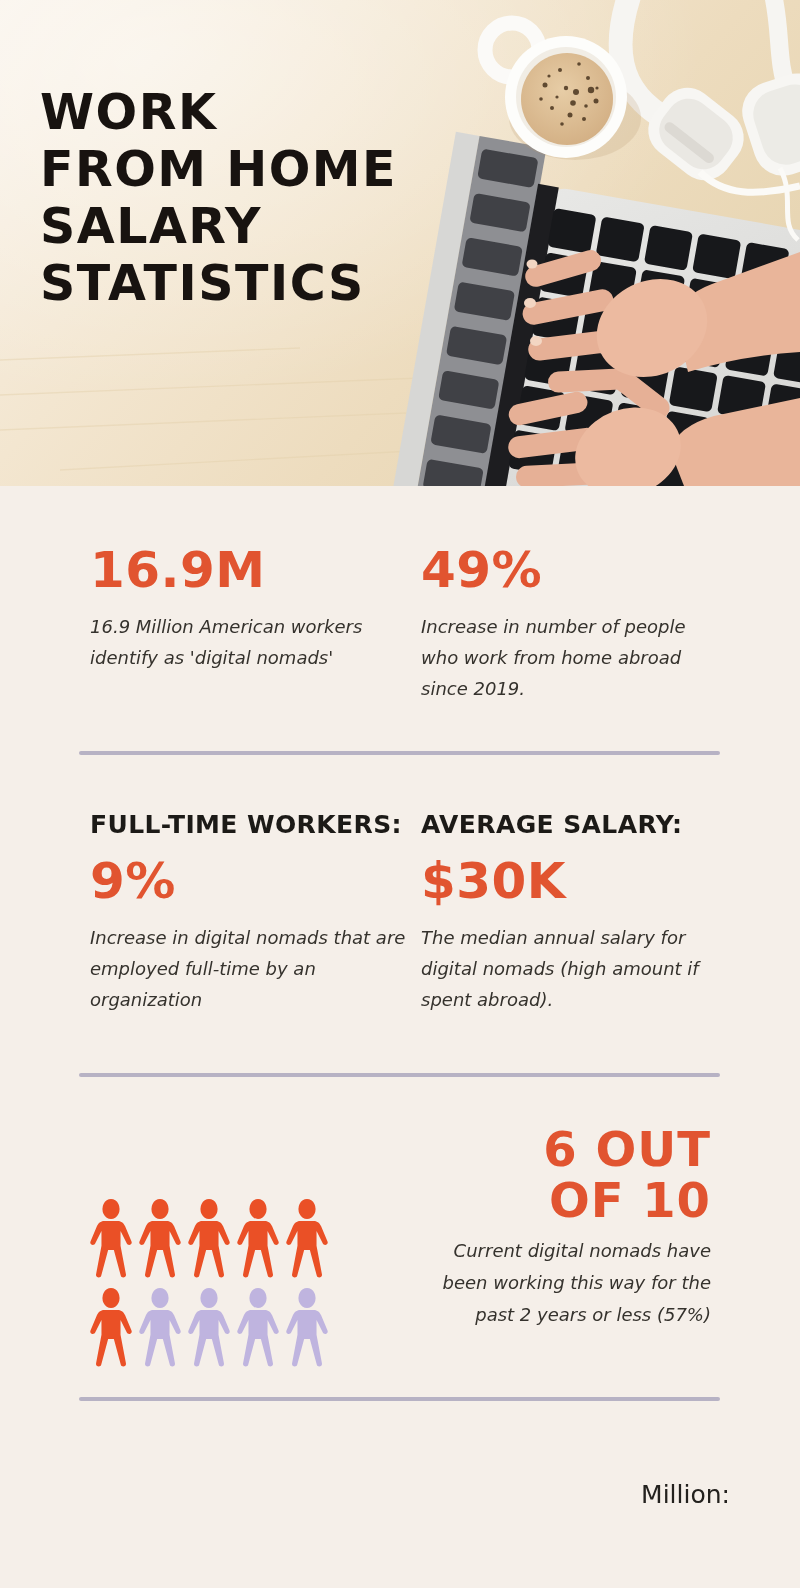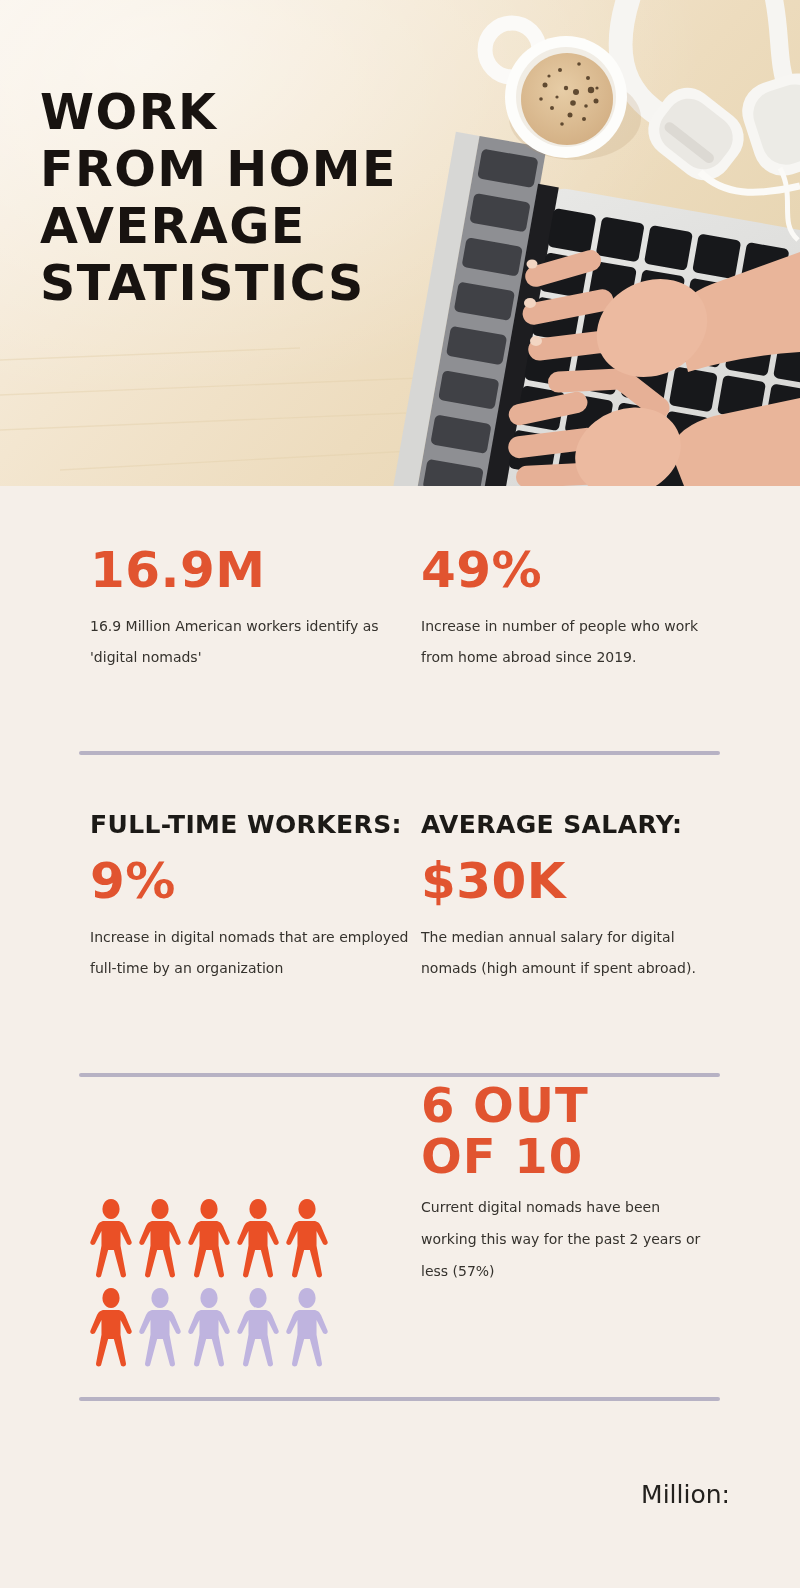--- a/index.html
+++ b/index.html
@@ -20,30 +20,30 @@
     font-size:49px;line-height:57px;font-weight:bold;letter-spacing:1.5px;
     color:#181310;
   }
   .title span{display:block;}
   
   .stat{position:absolute;}
   .s1-left{left:90px;top:545px;width:322px;}
   .s1-right{left:421px;top:545px;width:290px;}
   .s2-left{left:90px;top:810px;width:322px;}
   .s2-right{left:421px;top:810px;width:292px;}
-  .s3-right{left:421px;top:1080px;width:290px;}
+  .s3-right{left:421px;top:1124px;width:290px;text-align:right;}
   .stat-head{
     font-size:25px;font-weight:bold;line-height:30px;letter-spacing:.4px;color:#1c1a17;
   }
   .stat-value{
     font-size:50px;font-weight:bold;line-height:50px;letter-spacing:.5px;color:var(--orange);
   }
   .has-head .stat-value{margin-top:16px;}
   .stat-desc{
-    margin:16px 0 0 0;font-size:14px;line-height:31px;color:#35322d;
+    margin:16px 0 0 0;font-size:18px;line-height:31px;color:#35322d;font-style:italic;
   }
   .big-line{font-size:48px;font-weight:bold;line-height:51px;letter-spacing:1px;color:var(--orange);}
   .s3-right .stat-desc{margin-top:9px;line-height:32px;}
   .divider{position:absolute;left:79px;width:641px;height:4px;background:var(--divider);border-radius:2px;}
   .d1{top:751px;} .d2{top:1073px;} .d3{top:1397px;}
   
   .pictogram{
     position:absolute;left:88px;top:1198px;width:249px;
     display:flex;flex-wrap:wrap;column-gap:3px;row-gap:7px;
   }
@@ -225,21 +225,21 @@
           <rect x="508" y="432" width="90" height="22" rx="11" transform="rotate(-7 553 443)"></rect>
           <rect x="516" y="464" width="92" height="22" rx="11" transform="rotate(-3 562 475)"></rect>
         </g>
         <ellipse cx="628" cy="452" rx="54" ry="43" transform="rotate(-20 628 452)" fill="#ecbaa0"></ellipse>
       </g>
     </svg>
 
     <h1 class="title">
       <span>WORK</span>
       <span>FROM HOME</span>
-      <span>AVERAGE</span>
+      <span>SALARY</span>
       <span>STATISTICS</span>
     </h1>
   </header>
 
   <main>
 
     <section class="stat s1-left">
       <div class="stat-value">16.9M</div>
       <p class="stat-desc">16.9 Million American workers identify as 'digital nomads'</p>
     </section>

